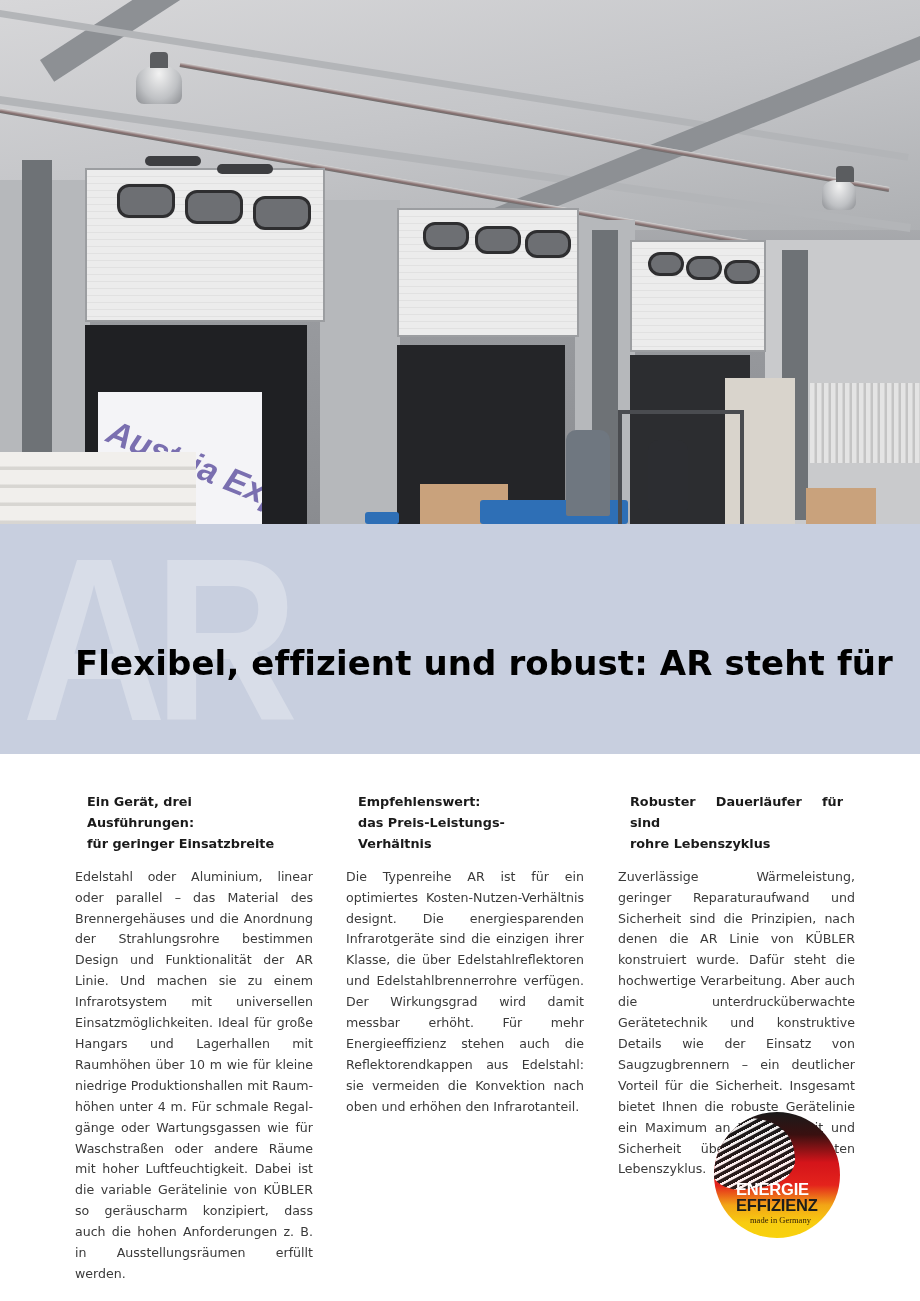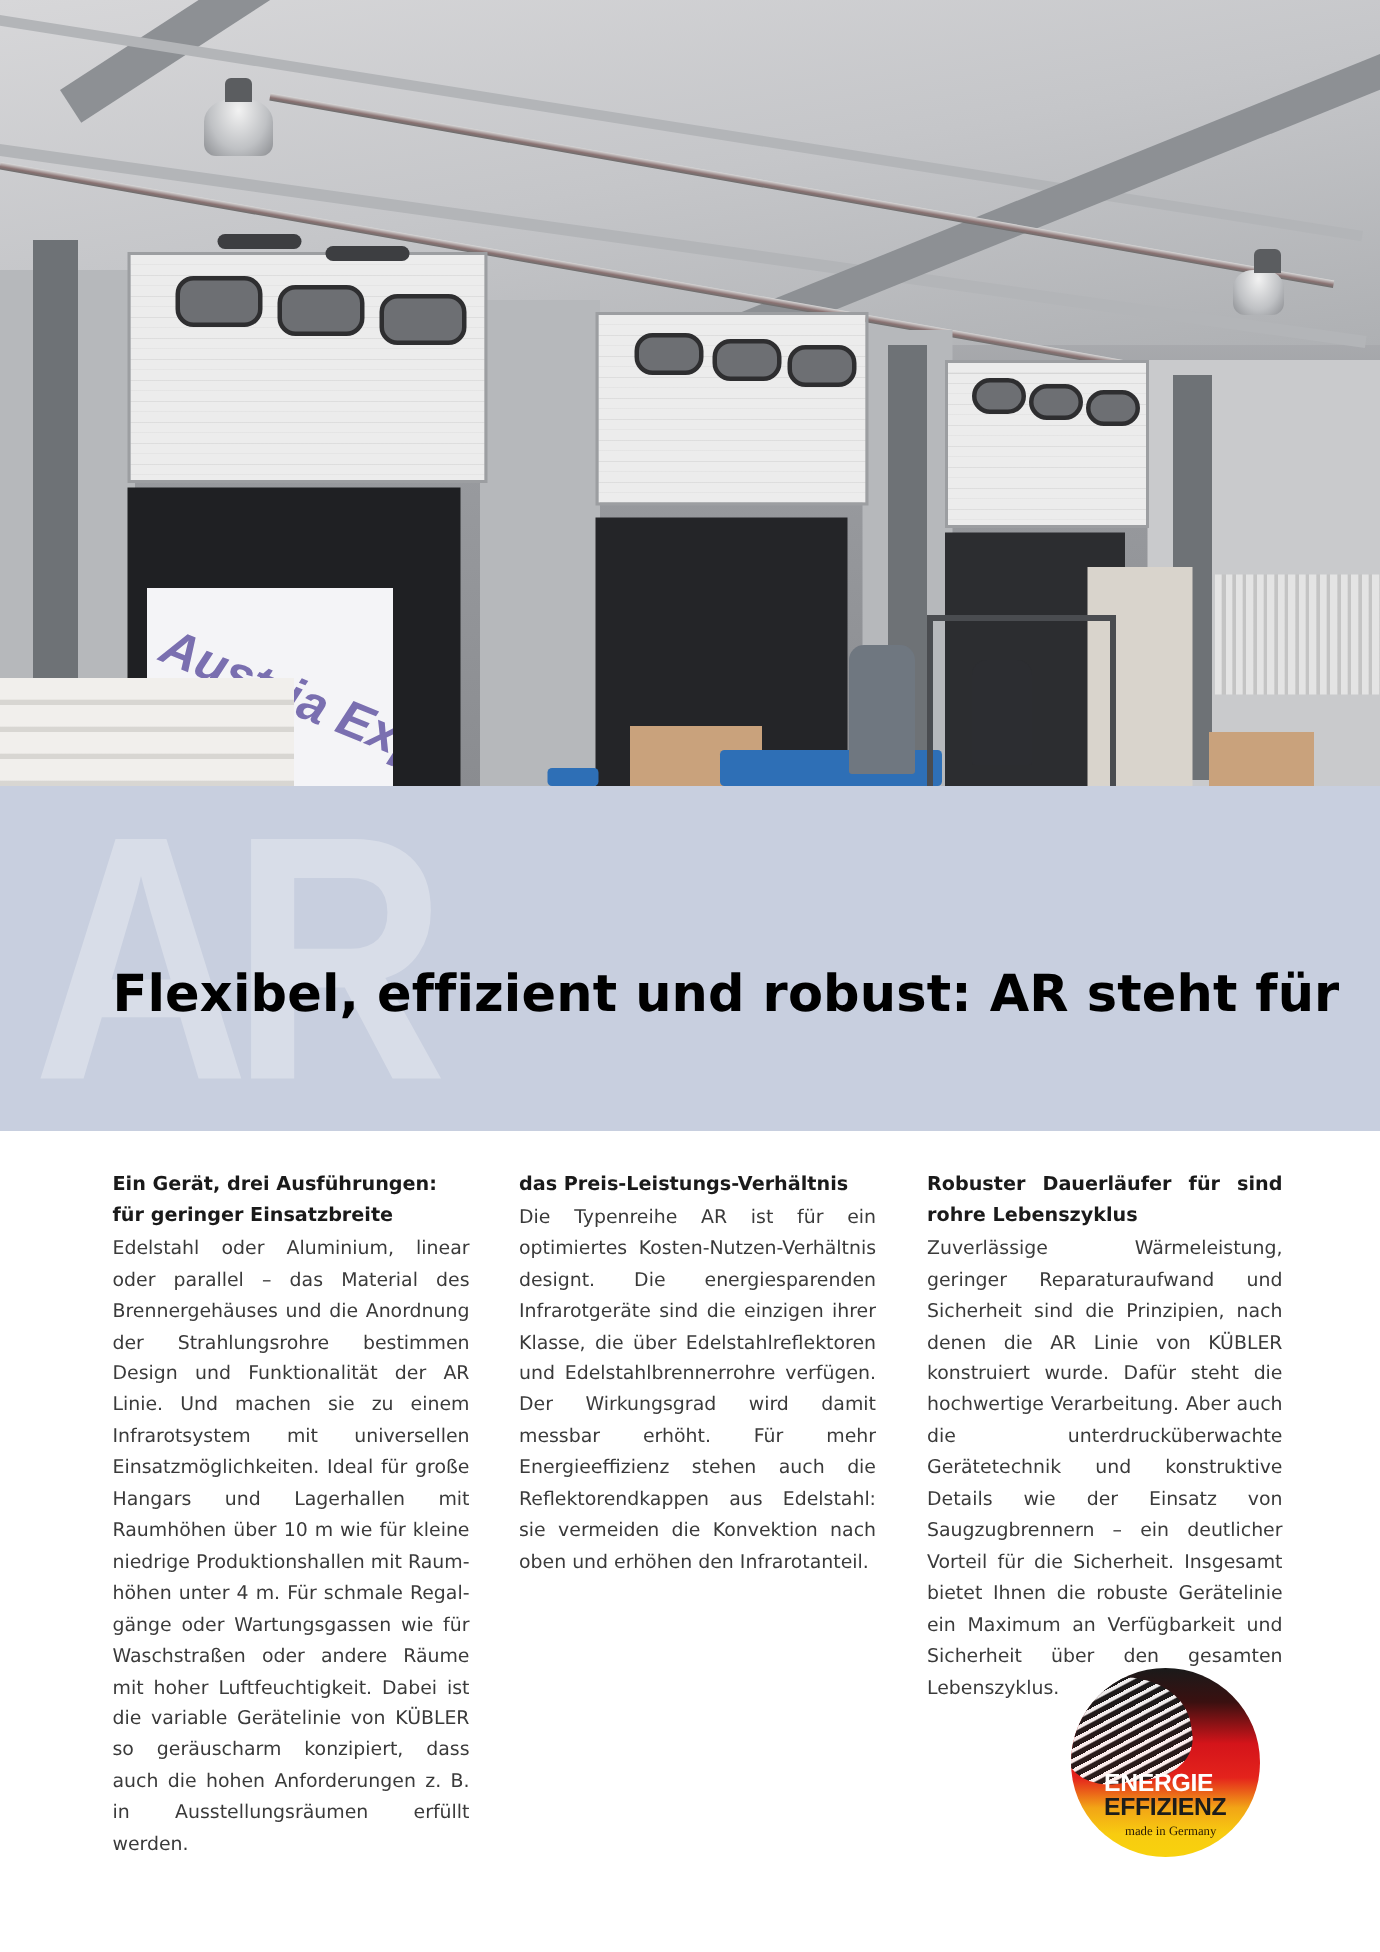--- a/index.html
+++ b/index.html
@@ -66,21 +66,21 @@
   }
   .headline span { display: block; white-space: nowrap; }
 
   
   .col {
     position: absolute; top: 780px; width: 238px;
     font-family: "DejaVu Sans", sans-serif; color: #3a3a3a;
     font-size: 12.6px; line-height: 20.9px;
   }
   .col h3 {
-    margin: 0; font-size: 12.8px; line-height: 20.9px; font-weight: bold; color: #1a1a1a;
+    margin: 12px; font-size: 12.8px; line-height: 20.9px; font-weight: bold; color: #1a1a1a;
   }
   .col h3 span { display: block; }
   .col p { margin: 0; text-align: justify; hyphens: manual; }
   .col1 { left: 75px; }
   .col2 { left: 346px; }
   .col3 { left: 618px; width: 237px; }
 
   
   .logo {
     position: absolute; left: 714px; top: 1112px; width: 126px; height: 126px; border-radius: 50%;
@@ -169,20 +169,21 @@
 <div class="col col1">
   <h3>
     <span>Ein Gerät, drei Ausführungen:</span>
     <span>für geringer Einsatzbreite</span>
   </h3>
   <p>Edelstahl oder Aluminium, linear oder parallel – das Material des Brennerge­häuses und die Anordnung der Strah­lungsrohre bestimmen Design und Funktionalität der AR Linie. Und machen sie zu einem Infrarotsystem mit univer­sellen Einsatzmöglichkeiten. Ideal für große Hangars und Lagerhallen mit Raumhöhen über 10 m wie für kleine niedrige Produktionshallen mit Raum­höhen unter 4 m. Für schmale Regal­gänge oder Wartungsgassen wie für Waschstraßen oder andere Räume mit hoher Luftfeuchtigkeit. Dabei ist die variable Gerätelinie von KÜBLER so geräuscharm konzipiert, dass auch die hohen Anforderungen z. B. in Ausstel­lungsräumen erfüllt werden.</p>
 </div>
 
 <div class="col col2">
   <h3>
+    <span>Empfehlenswert:</span>
     <span>das Preis-Leistungs-Verhältnis</span>
   </h3>
   <p>Die Typenreihe AR ist für ein optimiertes Kosten-Nutzen-Verhältnis designt. Die energiesparenden Infrarotgeräte sind die einzigen ihrer Klasse, die über Edel­stahlreflektoren und Edelstahlbrenner­rohre verfügen. Der Wirkungsgrad wird damit messbar erhöht. Für mehr Energieeffizienz stehen auch die Reflektorendkappen aus Edelstahl: sie vermeiden die Konvektion nach oben und erhöhen den Infrarotanteil.</p>
 </div>
 
 <div class="col col3">
   <h3>
     <span style="text-align:justify;text-align-last:justify;">Robuster Dauerläufer für sind</span>
     <span>rohre Lebenszyklus</span>
   </h3>

